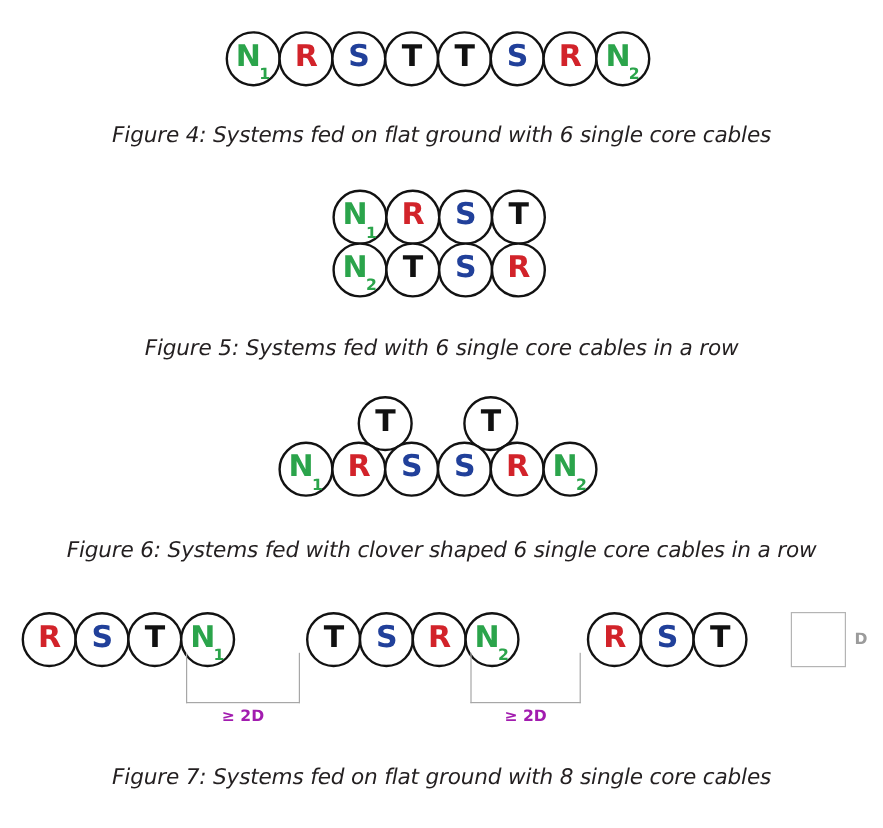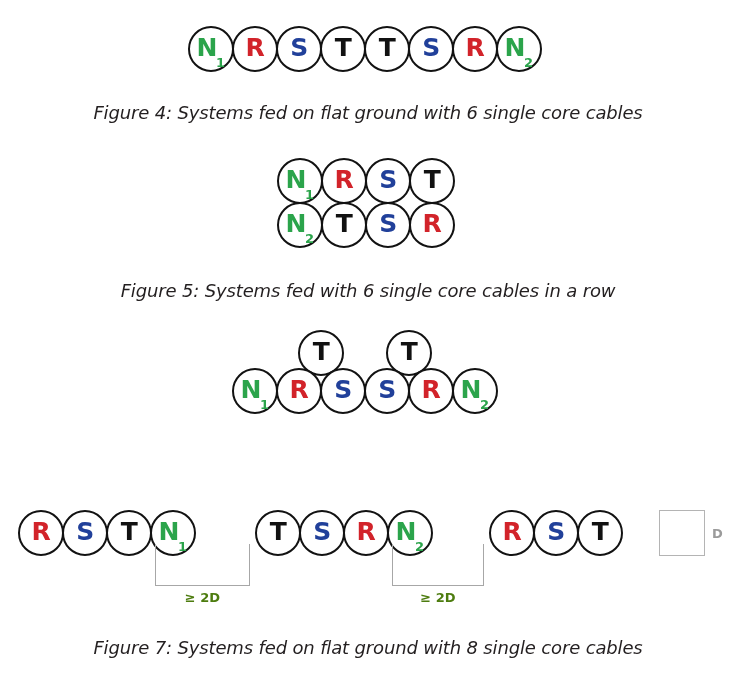--- a/index.html
+++ b/index.html
@@ -81,21 +81,21 @@
     border-right: 1.6px solid #a7a7a7;
     border-bottom: 1.6px solid #a7a7a7;
     box-sizing: border-box;
   }
   .bracket2d-label {
     position: absolute;
     text-align: center;
     font-family: "DejaVu Sans", sans-serif;
     font-weight: bold;
     font-size: 13px;
-    color: #4d7c0f;
+    color: #a21caf;
     white-space: nowrap;
   }
   .bracketD {
     position: absolute;
     width: 46px;
     height: 46px;
     border: 1.6px solid #b4b4b4;
     box-sizing: border-box;
   }
   .bracketD-label {
@@ -194,20 +194,21 @@
     <div class="cable" style="left:364px; top:38px;">
       <span class="ph ph-S"><span>S</span><span class="sub"></span></span>
     </div>
     <div class="cable" style="left:408px; top:38px;">
       <span class="ph ph-R"><span>R</span><span class="sub"></span></span>
     </div>
     <div class="cable" style="left:452px; top:38px;">
       <span class="ph ph-N"><span>N</span><span class="sub">2</span></span>
     </div>
   </div>
+  <div class="caption" style="top:118px;">Figure 6: Systems fed with clover shaped 6 single core cables in a row</div>
 </div>
 
 <div class="figure" style="top:500px;">
   <div class="diagram" style="height:120px;">
 
     <div class="cable" style="left:18px; top:10px;">
       <span class="ph ph-R"><span>R</span><span class="sub"></span></span>
     </div>
     <div class="cable" style="left:62px; top:10px;">
       <span class="ph ph-S"><span>S</span><span class="sub"></span></span>

